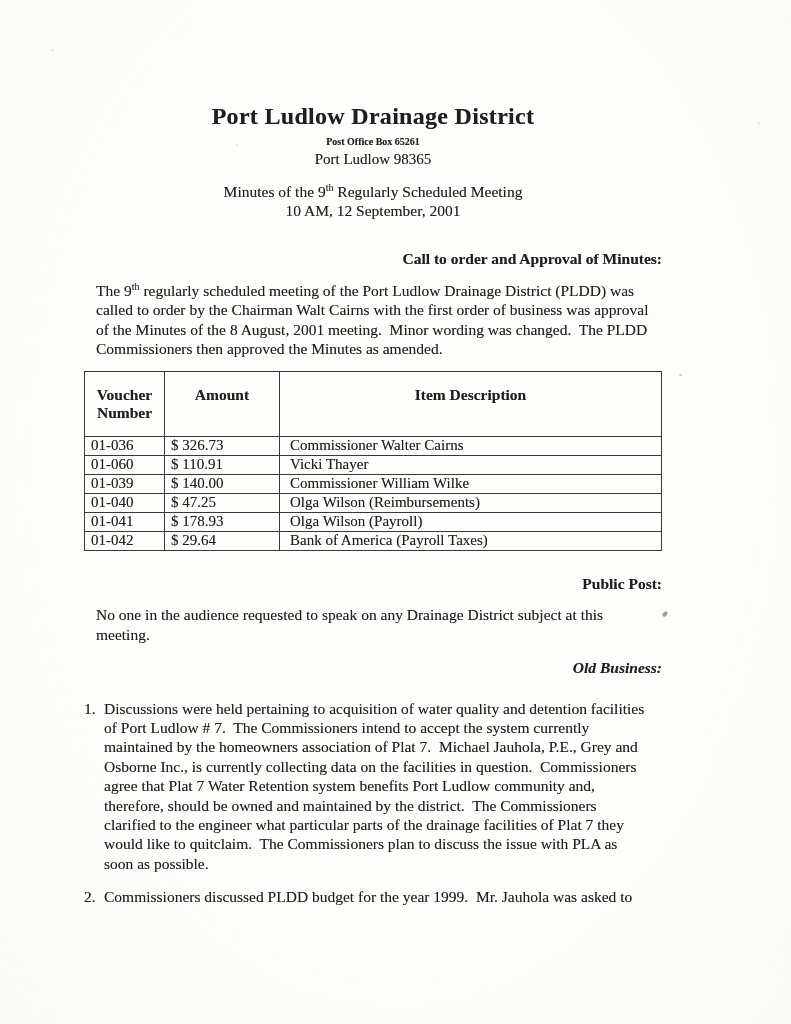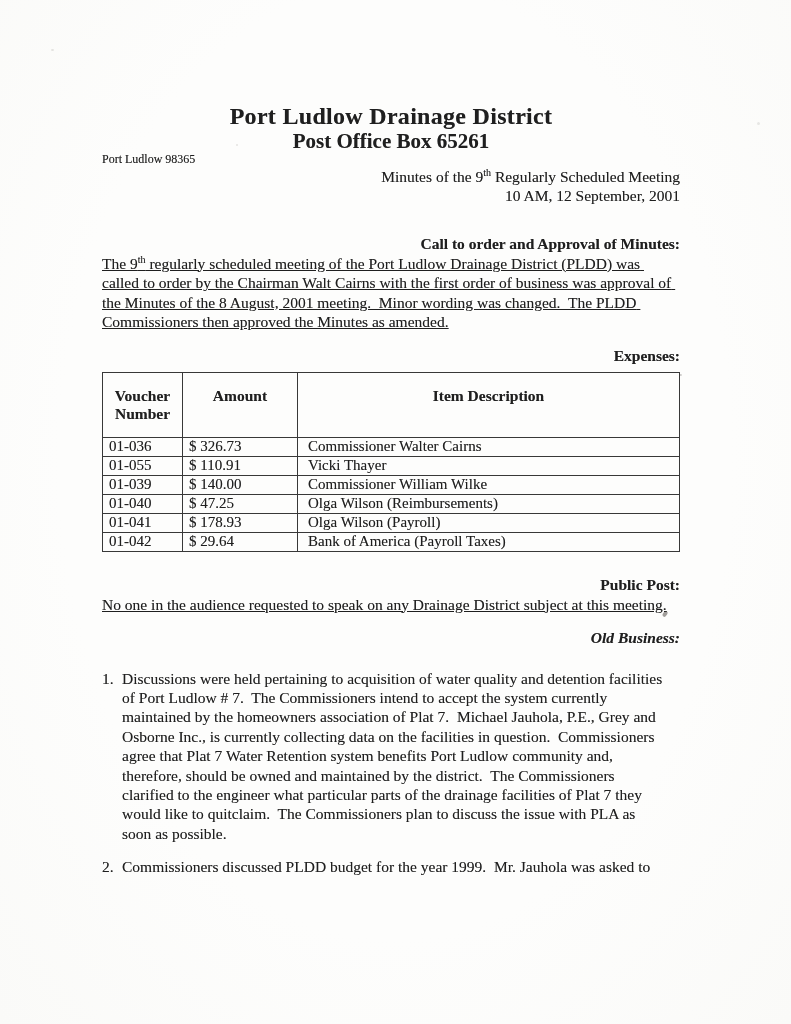--- a/index.html
+++ b/index.html
@@ -5,46 +5,45 @@
   html,body{margin:0;padding:0;background:#ffffff;}
   .page{
     position:relative;
     width:791px;height:1024px;
     background:radial-gradient(ellipse at 50% 45%, #fdfdfc 60%, #fafaf8 100%);
     overflow:hidden;
     font-family:"Liberation Serif", serif;
     color:#1f1f1f;
   }
   .content{
-    position:absolute;left:102px;top:0;width:578px;
+    position:absolute;left:84px;top:0;width:578px;
     text-shadow:0 0 .6px rgba(35,35,35,.45);
   }
   .doc-title{
     margin:102px 0 0 0;
     text-align:center;
     font-size:24px;
     font-weight:bold;
     letter-spacing:.3px;
     line-height:28px;
   }
-  .po-box{text-align:center;font-weight:bold;font-size:21px;line-height:17px;margin-top:3px;}
-  .city-line{text-align:left;font-size:12px;line-height:15px;margin-top:2px;}
-  .meeting-block{text-align:right;font-size:15.5px;line-height:19px;}
+  .po-box{text-align:center;font-weight:bold;font-size:10px;line-height:17px;margin-top:3px;}
+  .city-line{text-align:center;font-size:15px;line-height:15px;margin-top:2px;}
+  .meeting-block{margin-top:15px;text-align:center;font-size:15.5px;line-height:19px;}
   sup{font-size:10px;line-height:0;}
   .sec-heading{
     font-size:15.5px;font-weight:bold;margin:0;line-height:19.5px;text-align:right;
   }
   .mt-call{margin-top:29px;}
   .mt-exp{margin-top:14px;}
   .mt-pf{margin-top:23px;}
   .mt-ob{margin-top:14px;font-style:italic;}
   .para{
-    margin:0;font-size:15.5px;line-height:19.5px;
+    margin:12px;font-size:15.5px;line-height:19.5px;
     white-space:pre-wrap;
-    text-decoration:underline;
   }
   .exp-table{
     border-collapse:collapse;table-layout:fixed;
     width:577px;margin-top:7px;
   }
   .exp-table th,.exp-table td{
     border:1px solid #383838;
     font-size:15px;
     overflow:hidden;
   }
@@ -79,21 +78,20 @@
     <div class="city-line">Port Ludlow 98365</div>
 
     <div class="meeting-block">
       <div><span>Minutes of the 9</span><sup>th</sup><span> Regularly Scheduled Meeting</span></div>
       <div>10 AM, 12 September, 2001</div>
     </div>
 
     <h2 class="sec-heading mt-call">Call to order and Approval of Minutes:</h2>
     <p class="para"><span>The 9</span><sup>th</sup><span> regularly scheduled meeting of the Port Ludlow Drainage District (PLDD) was called to order by the Chairman Walt Cairns with the first order of business was approval of the Minutes of the 8 August, 2001 meeting.  Minor wording was changed.  The PLDD Commissioners then approved the Minutes as amended.</span></p>
 
-    <h2 class="sec-heading mt-exp">Expenses:</h2>
 
     <table class="exp-table">
       <colgroup>
           <col style="width:80px">
           <col style="width:115px">
           <col style="width:382px">
         </colgroup>
       <thead>
         <tr>
           <th>Voucher Number</th>
@@ -101,21 +99,21 @@
           <th>Item Description</th>
         </tr>
       </thead>
       <tbody>
         <tr>
           <td>01-036</td>
           <td>$ 326.73</td>
           <td class="c-desc">Commissioner Walter Cairns</td>
         </tr>
         <tr>
-          <td>01-055</td>
+          <td>01-060</td>
           <td>$ 110.91</td>
           <td class="c-desc">Vicki Thayer</td>
         </tr>
         <tr>
           <td>01-039</td>
           <td>$ 140.00</td>
           <td class="c-desc">Commissioner William Wilke</td>
         </tr>
         <tr>
           <td>01-040</td>

